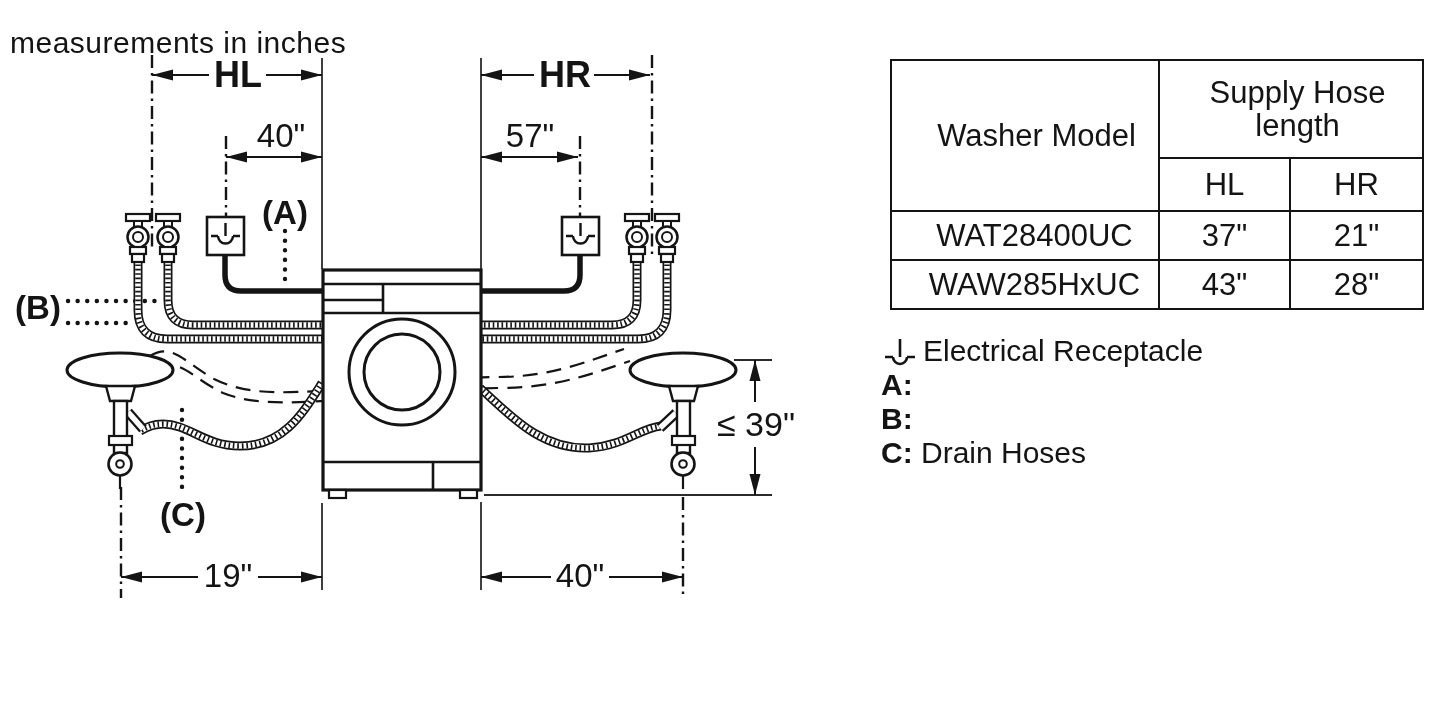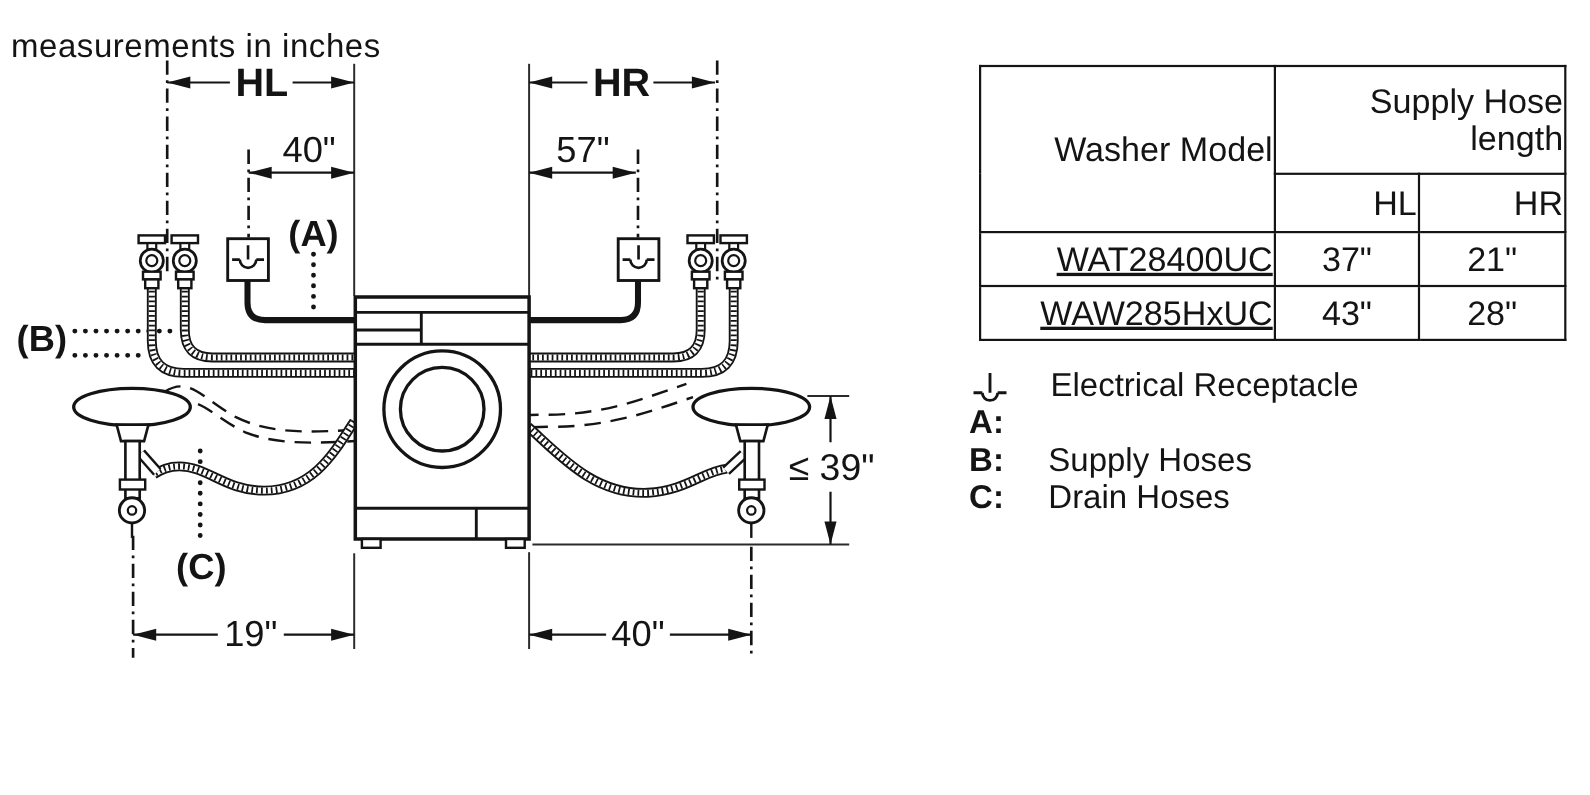--- a/index.html
+++ b/index.html
@@ -5,34 +5,34 @@
   html,body{margin:0;padding:0;background:#ffffff;}
   body{width:1445px;height:723px;position:relative;overflow:hidden;
        font-family:"Liberation Sans", sans-serif;color:#141414;}
   .title{position:absolute;left:10px;top:6px;font-size:30px;letter-spacing:.5px;margin-top:20px;}
   svg text{font-family:"Liberation Sans", sans-serif;fill:#141414;}
 
   
   .spec-table{position:absolute;left:890px;top:59px;border-collapse:collapse;
               table-layout:fixed;font-size:31px;}
   .spec-table td,.spec-table th{border:2.5px solid #141414;font-weight:normal;
-              text-align:right;overflow:hidden;}
+              text-align:center;overflow:hidden;}
   .c-model{width:268px;}
   .c-hl{width:131px;}
   .c-hr{width:133px;}
   .cell-model{padding-left:24px;height:143px;}
   .cell-supply{padding-left:14px;height:94px;line-height:1.08;vertical-align:middle;}
   .cell-sub{height:49px;text-align:center;font-weight:bold;}
   .row-data td{height:45px;}
-  .row-data .m{padding-left:20px;text-decoration:underline;}
+  .row-data .m{padding-left:20px;}
   .row-data .v{text-align:center;}
 
   
   .legend{position:absolute;left:881px;top:334px;font-size:30px;}
-  .legend .row{display:flex;align-items:center;height:34px;gap:32px;}
+  .legend .row{display:flex;align-items:center;height:34px;}
   .legend .key{font-weight:bold;white-space:pre;}
   .legend .icon-wrap{width:38px;display:flex;justify-content:center;margin-right:4px;}
 </style>
 </head>
 <body>
 
 <div class="title">measurements in inches</div>
 
 <svg style="position:absolute;left:0;top:0;" width="880" height="723" viewBox="0 0 880 723">
 
@@ -266,19 +266,18 @@
         <path d="M18,4 V22 M3,22 H11 M25,22 H33 M11,22 A7 7 0 0 0 25,22" stroke="#141414" stroke-width="2.6" fill="none"></path>
       </svg>
     </span>
     <span>Electrical Receptacle</span>
   </div>
   <div class="row">
     <span class="key">A: </span>
   </div>
   <div class="row">
     <span class="key">B: </span>
-    <span>Supply Hoses</span>
   </div>
   <div class="row">
     <span class="key">C: </span>
     <span>Drain Hoses</span>
   </div>
 </div>
 
 </body></html>

